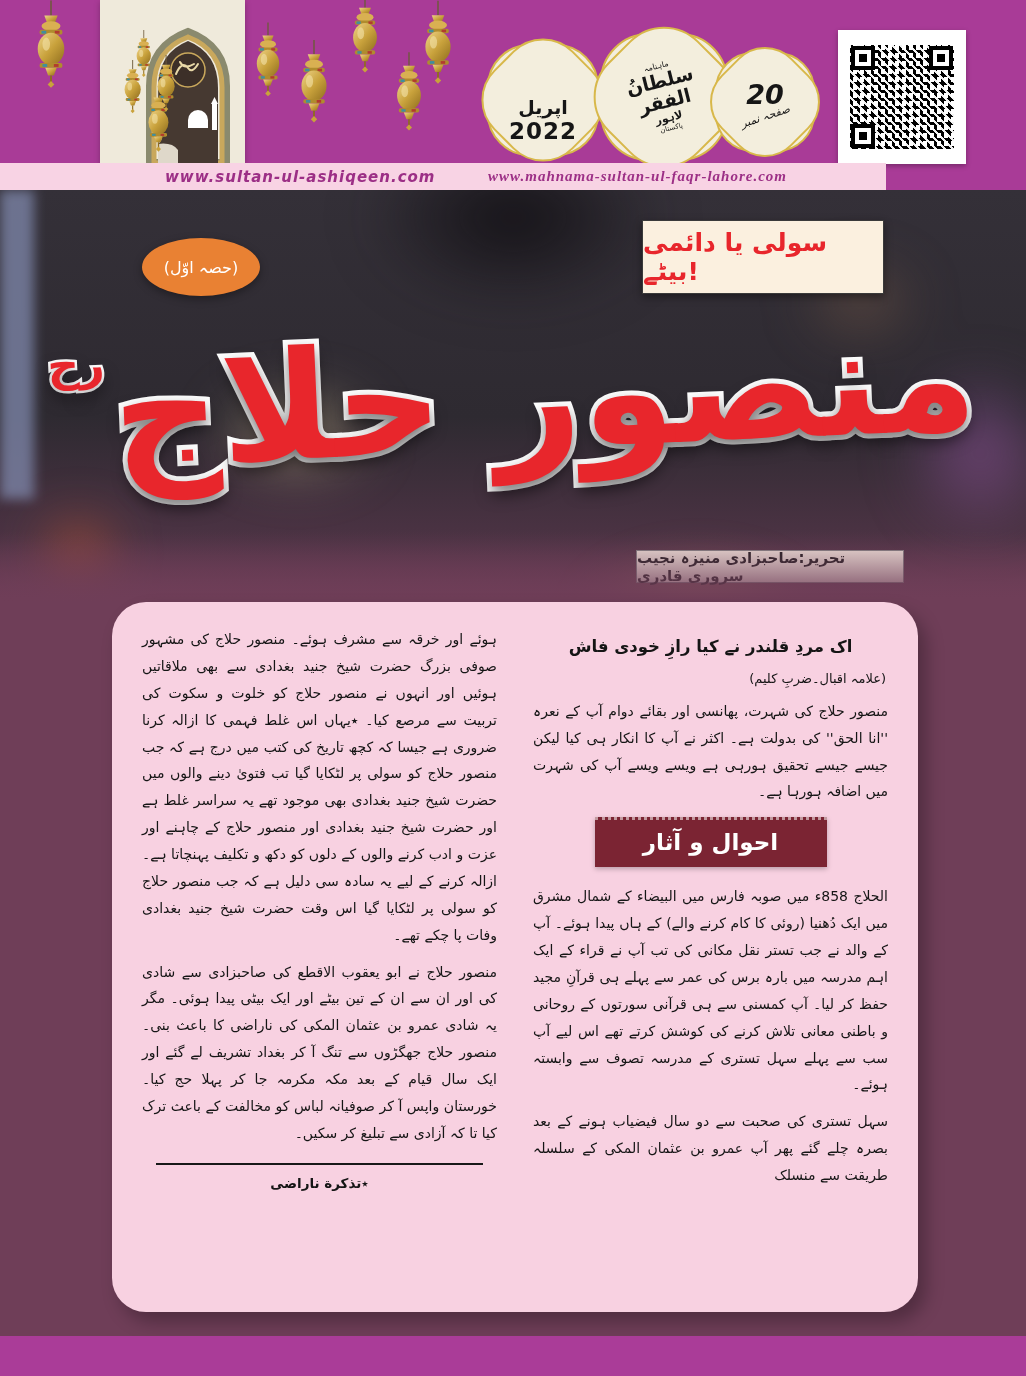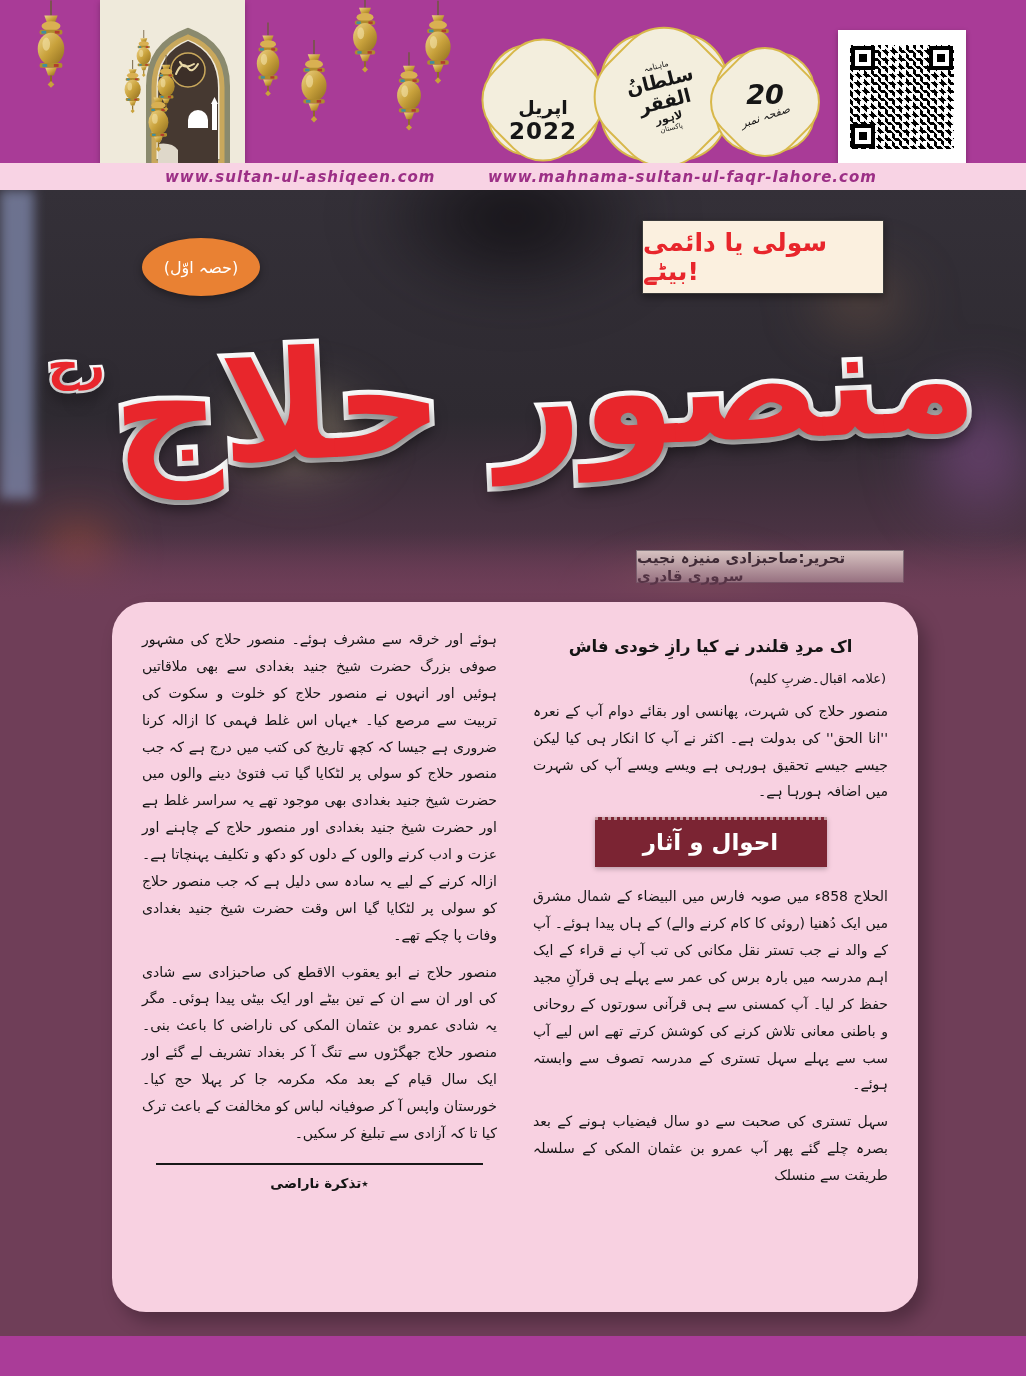--- a/index.html
+++ b/index.html
@@ -35,25 +35,25 @@
            box-shadow:0 2px 5px rgba(0,0,0,.3);display:flex;align-items:center;justify-content:center;}
   .qr{width:104px;height:104px;position:relative;background:
       repeating-linear-gradient(45deg, rgba(255,255,255,.95) 0 2px, transparent 2px 6px),
       repeating-linear-gradient(90deg, #000 0 3px, transparent 3px 7px),
       repeating-linear-gradient(0deg, #000 0 3px, #fff 3px 8px);}
   .finder{position:absolute;width:24px;height:24px;background:#fff;border:4px solid #000;}
   .finder::after{content:"";position:absolute;left:4px;top:4px;width:8px;height:8px;background:#000;}
   .f-tl{left:1px;top:1px;} .f-tr{right:1px;top:1px;} .f-bl{left:1px;bottom:1px;}
 
   
-  .url-strip{position:absolute;left:0;top:163px;width:1026px;height:27px;background:#f8d3e4;
+  .url-strip{position:absolute;left:0;top:163px;width:886px;height:27px;background:#f8d3e4;
              display:flex;align-items:center;}
   .url-strip span{font-weight:bold;font-style:italic;color:#9c2f86;font-size:15px;letter-spacing:1px;}
   .url-left{position:absolute;left:165px;}
-  .url-right{position:absolute;left:488px;}
+  .url-right{position:absolute;left:488px;font-family:Liberation Serif, serif;}
 
   
   .hero{position:absolute;left:0;top:190px;width:1026px;height:412px;overflow:hidden;
         background:linear-gradient(#343038,#2e2a31 55%,#4c3344 85%,#6f3e58);}
   .hero-blobs{position:absolute;inset:-30px;filter:blur(26px);
      background:
        radial-gradient(120px 70px at 30% 58%, rgba(197,178,140,.75), transparent 70%),
        radial-gradient(55px 55px at 10% 83%, rgba(205,90,45,.95), transparent 70%),
        radial-gradient(160px 90px at 67% 99%, rgba(222,176,108,.8), transparent 70%),
        radial-gradient(110px 120px at 93% 62%, rgba(130,77,140,.8), transparent 72%),

